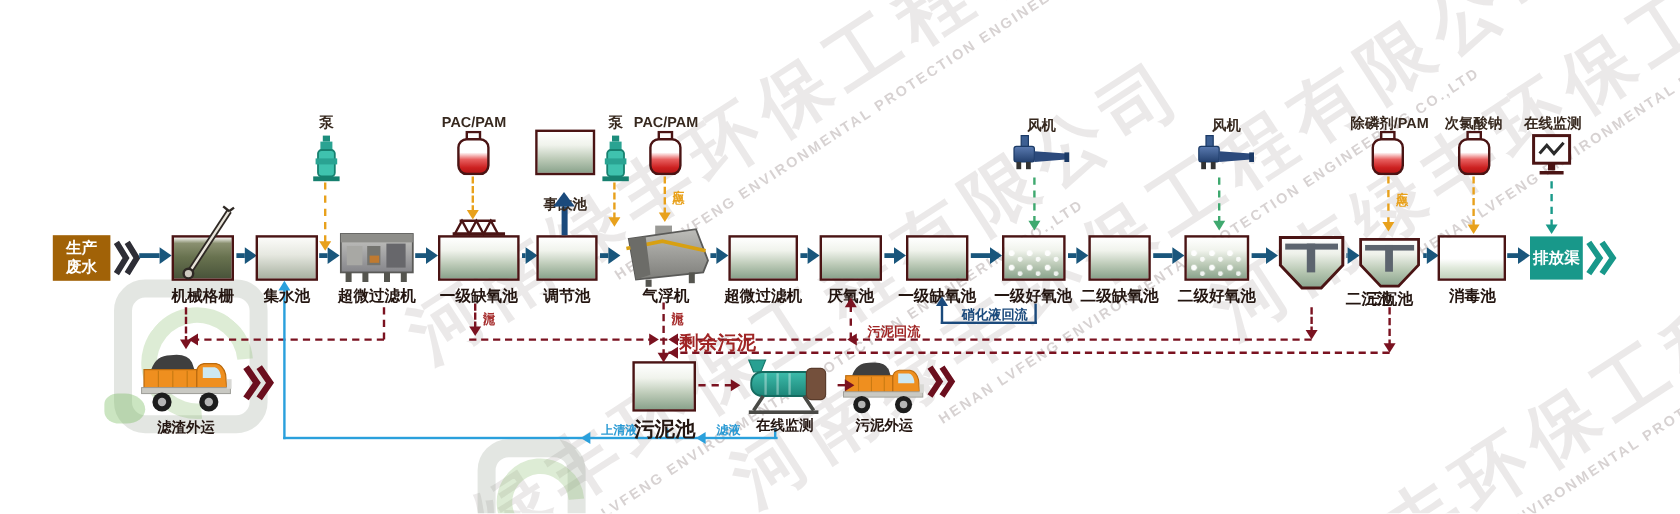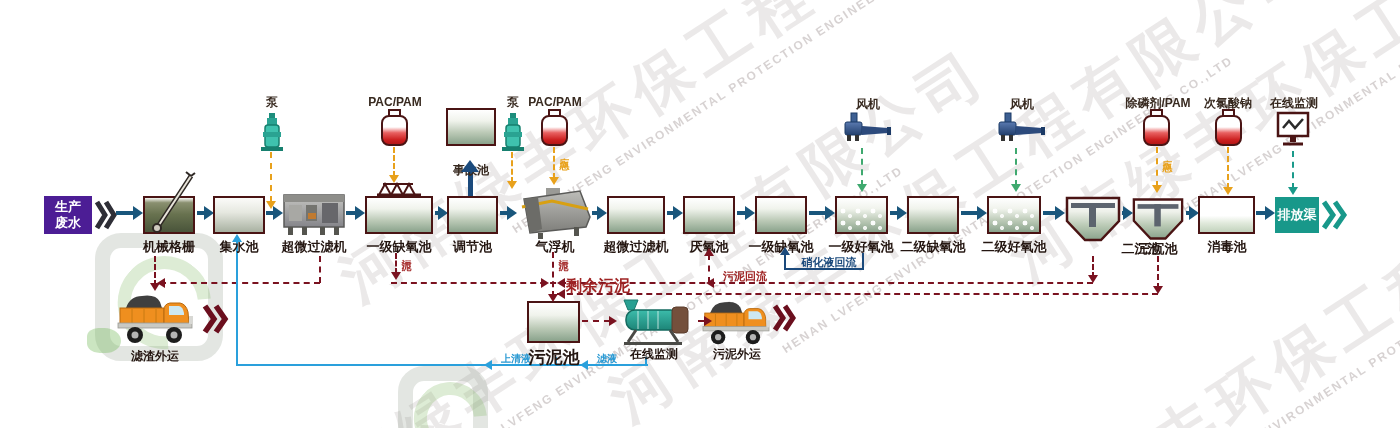--- a/index.html
+++ b/index.html
@@ -38,21 +38,21 @@
   .dv{position:absolute;width:0;z-index:2;border-left:2px dashed;}
   .dh{position:absolute;height:0;z-index:2;border-top:2px dashed;}
   .sv{position:absolute;width:0;z-index:2;border-left:2px solid;}
   .sh{position:absolute;height:0;z-index:2;border-top:2px solid;}
   .c-or{border-color:#e8a11c;} .c-gr{border-color:#3fa96f;} .c-tl{border-color:#1a9a8a;}
   .c-dr{border-color:#7a1220;} .c-bl{border-color:#2aa0dc;} .c-nb{border-color:#1b4a7c;}
   
   .ah{position:absolute;width:0;height:0;border:solid transparent;z-index:3;}
   .ah-d{border-width:8px 5px 0 5px;} .ah-u{border-width:0 5px 8px 5px;}
   .ah-l{border-width:5px 8px 5px 0;} .ah-r{border-width:5px 0 5px 8px;}
-  .box-src{position:absolute;background:#4c1d95;color:#fff;font-weight:bold;font-size:13px;
+  .box-src{position:absolute;background:#a16207;color:#fff;font-weight:bold;font-size:13px;
       display:flex;align-items:center;justify-content:center;text-align:center;z-index:2;}
   .box-src span{display:block;width:30px;line-height:1.25;}
   .box-out{position:absolute;background:#18988a;color:#fff;font-weight:bold;font-size:13px;
       display:flex;align-items:center;justify-content:center;z-index:2;}
   svg{display:block;}
 </style>
 </head>
 <body>
 
 <div id="canvas">

